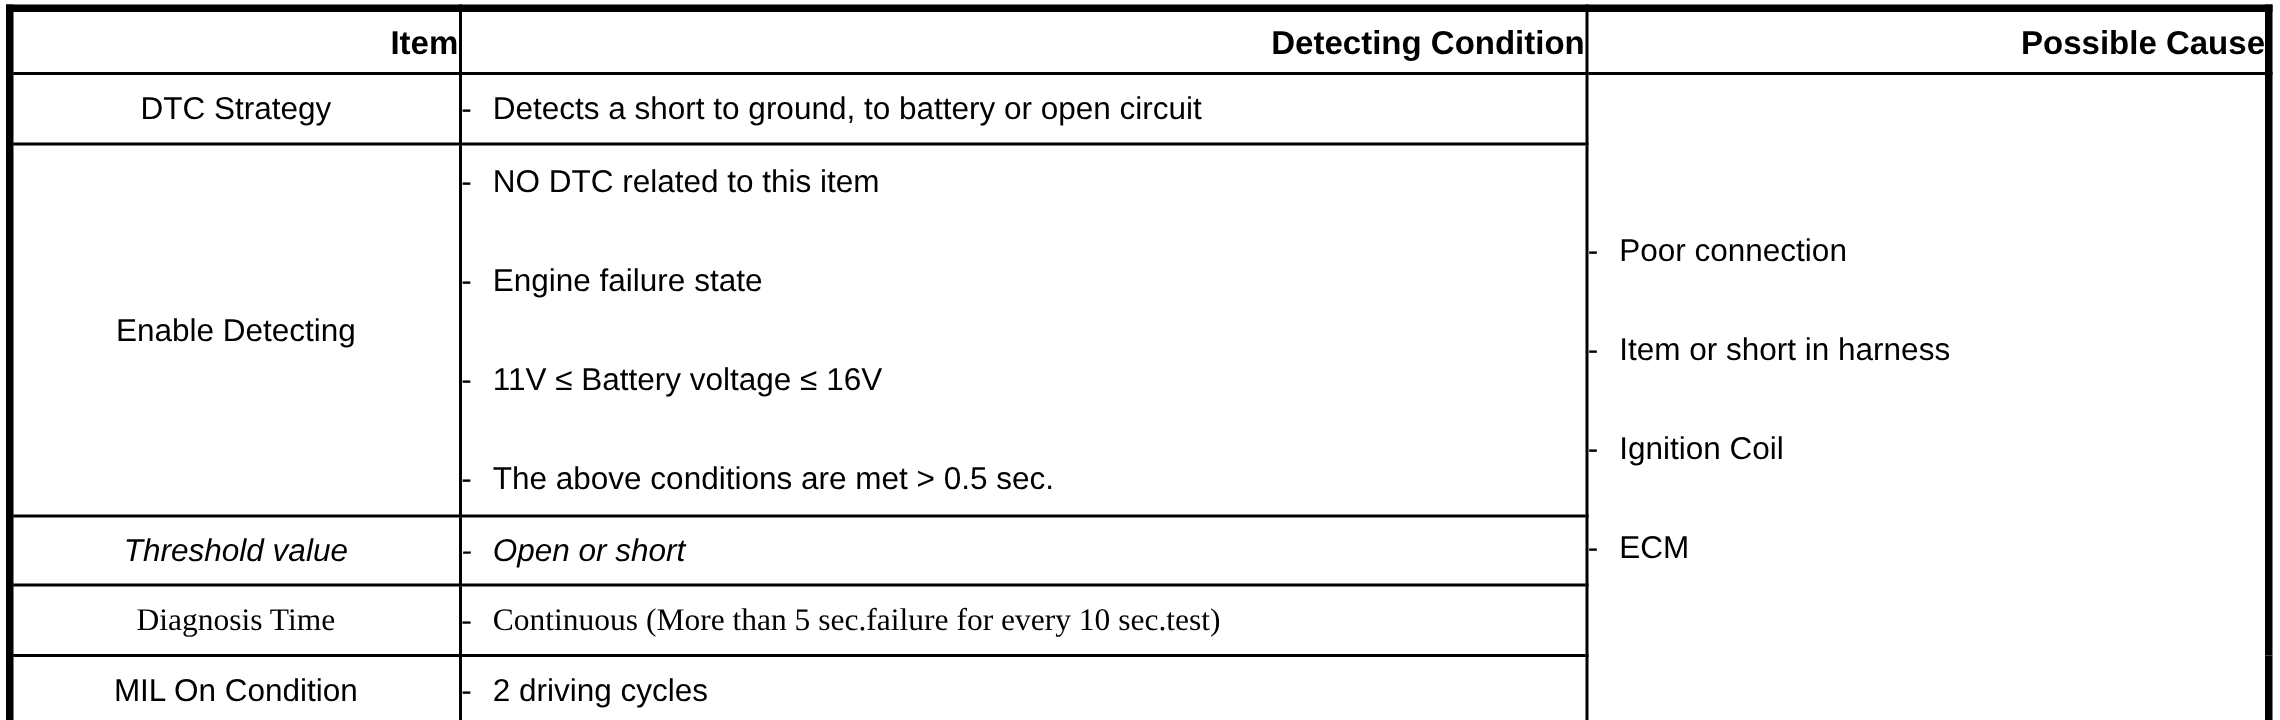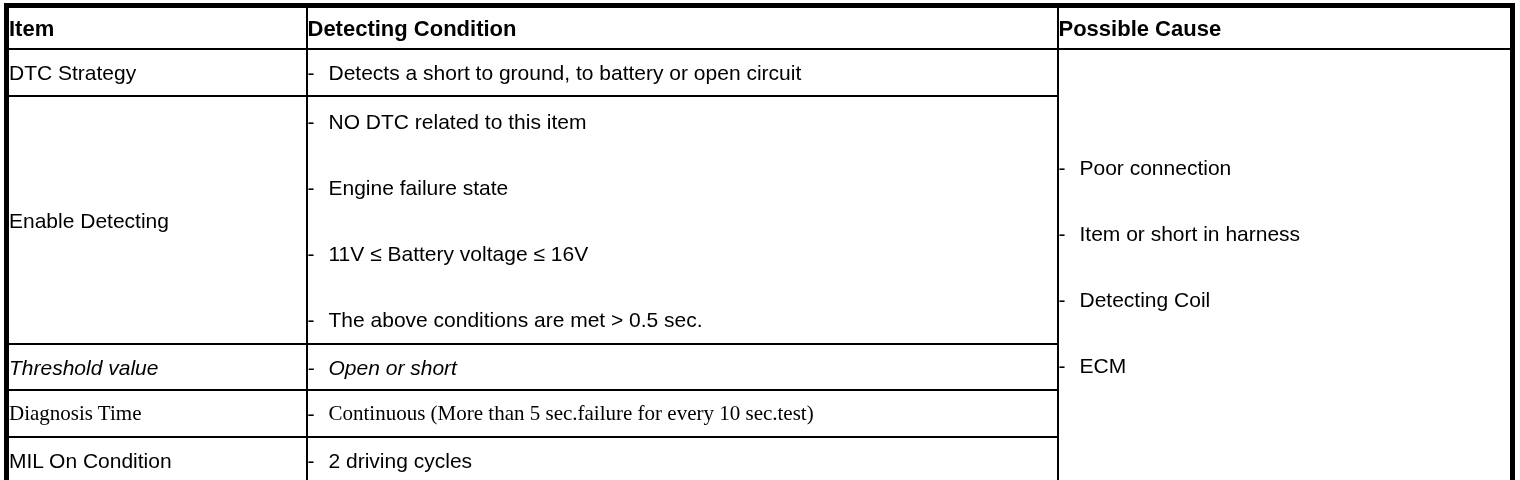--- a/index.html
+++ b/index.html
@@ -34,30 +34,30 @@
     padding: 0;
     vertical-align: middle;
     font-size: 21px;
     line-height: 25px;
     overflow: hidden;
   }
   .header-row th {
     height: 40px;
     font-size: 22px;
     font-weight: bold;
-    text-align: left;
+    text-align: right;
   }
   .row-dtc-strategy td { height: 45px; }
   .row-enable-conditions td { height: 246px; }
   .row-threshold td { height: 44px; font-style: italic; }
   .row-diagnosis td { height: 45px; font-family: Liberation Serif, serif; }
   .row-mil td { height: 44px; }
 
   .item-cell {
-    text-align: left;
+    text-align: center;
   }
   .cond-cell {
     padding-left: 10px;
   }
   .cause-cell {
     padding-left: 12px;
   }
   .cond-line {
     display: flex;
     align-items: baseline;
@@ -104,21 +104,21 @@
             <div class="cond-line">
               <span class="dash">-</span>
               <span class="cond-text">Poor connection</span>
             </div>
             <div class="cond-line">
               <span class="dash">-</span>
               <span class="cond-text">Item or short in harness</span>
             </div>
             <div class="cond-line">
               <span class="dash">-</span>
-              <span class="cond-text">Detecting Coil</span>
+              <span class="cond-text">Ignition Coil</span>
             </div>
             <div class="cond-line">
               <span class="dash">-</span>
               <span class="cond-text">ECM</span>
             </div>
           </div>
         </td>
       </tr>
       <tr class="row-enable-conditions">
         <td class="item-cell">Enable Detecting</td>

